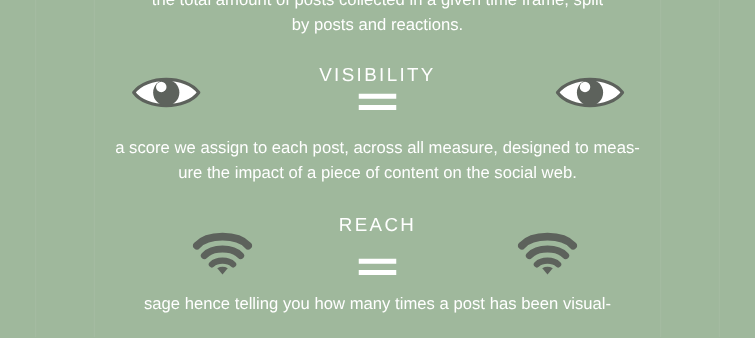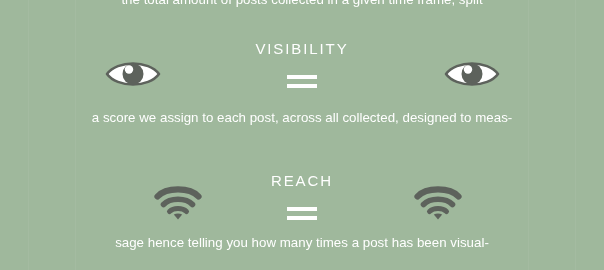--- a/index.html
+++ b/index.html
@@ -83,21 +83,21 @@
     height: 40px;
     display: flex;
     align-items: center;
     justify-content: center;
   }
 
   
   #copy-posts { top: -10px; }
 
   
-  #title-visibility { top: 40px; }
+  #title-visibility { top: 52px; }
   #divider-visibility { top: 75px; }
   #eye-left  { left: 105px;  top: 54px; }
   #eye-right { left: 444px;  top: 54px; }
   #copy-visibility { top: 108px; }
 
   
   #title-reach { top: 172px; }
   #divider-reach { top: 207px; }
   #wifi-left  { left: 150px; top: 182px; }
   #wifi-right { left: 410px; top: 182px; }
@@ -110,20 +110,21 @@
 
 <div id="infographic">
 
   <div class="guide-line g1"></div>
   <div class="guide-line g2"></div>
   <div class="guide-line g3"></div>
   <div class="guide-line g4"></div>
 
   <div class="body-copy" id="copy-posts">
     <div>the total amount of posts collected in a given time frame, split</div>
+    <div>by posts and reactions.</div>
   </div>
 
   <div class="section-title" id="title-visibility">VISIBILITY</div>
 
   <div class="equals-divider" id="divider-visibility">
     <div class="bar"></div>
     <div class="bar"></div>
     <span class="sr">=</span>
   </div>
 
@@ -137,21 +138,22 @@
 
   <div class="icon-slot" id="eye-right">
     <svg width="56" height="34" viewBox="0 0 56 34" aria-hidden="true">
       <path d="M2 17 C 12 3, 44 3, 54 17 C 44 31, 12 31, 2 17 Z" fill="#ffffff" stroke="#5d625c" stroke-width="2.6" stroke-linejoin="round"></path>
       <circle cx="28" cy="17" r="10.5" fill="#5d625c"></circle>
       <circle cx="24" cy="12.5" r="4.2" fill="#ffffff"></circle>
     </svg>
   </div>
 
   <div class="body-copy" id="copy-visibility">
-    <div>a score we assign to each post, across all collected, designed to meas-</div>
+    <div>a score we assign to each post, across all measure, designed to meas-</div>
+    <div>ure the impact of a piece of content on the social web.</div>
   </div>
 
   <div class="section-title" id="title-reach">REACH</div>
 
   <div class="equals-divider" id="divider-reach">
     <div class="bar"></div>
     <div class="bar"></div>
     <span class="sr">=</span>
   </div>
 

